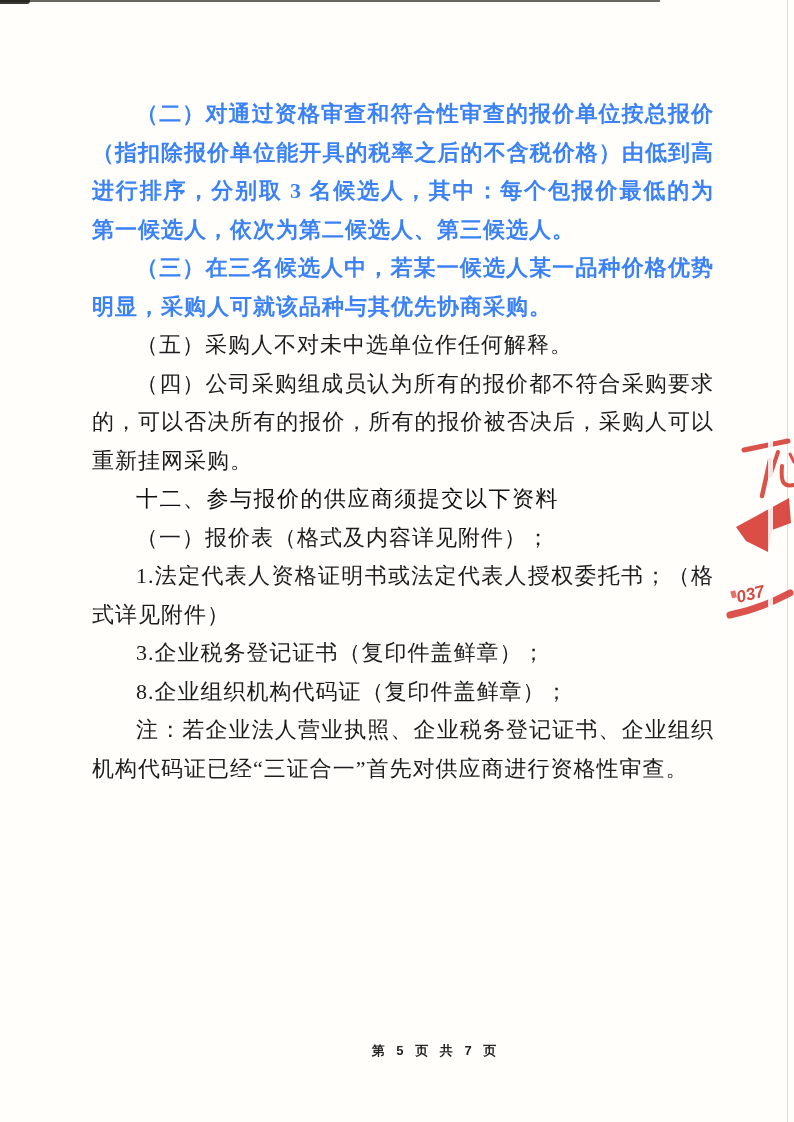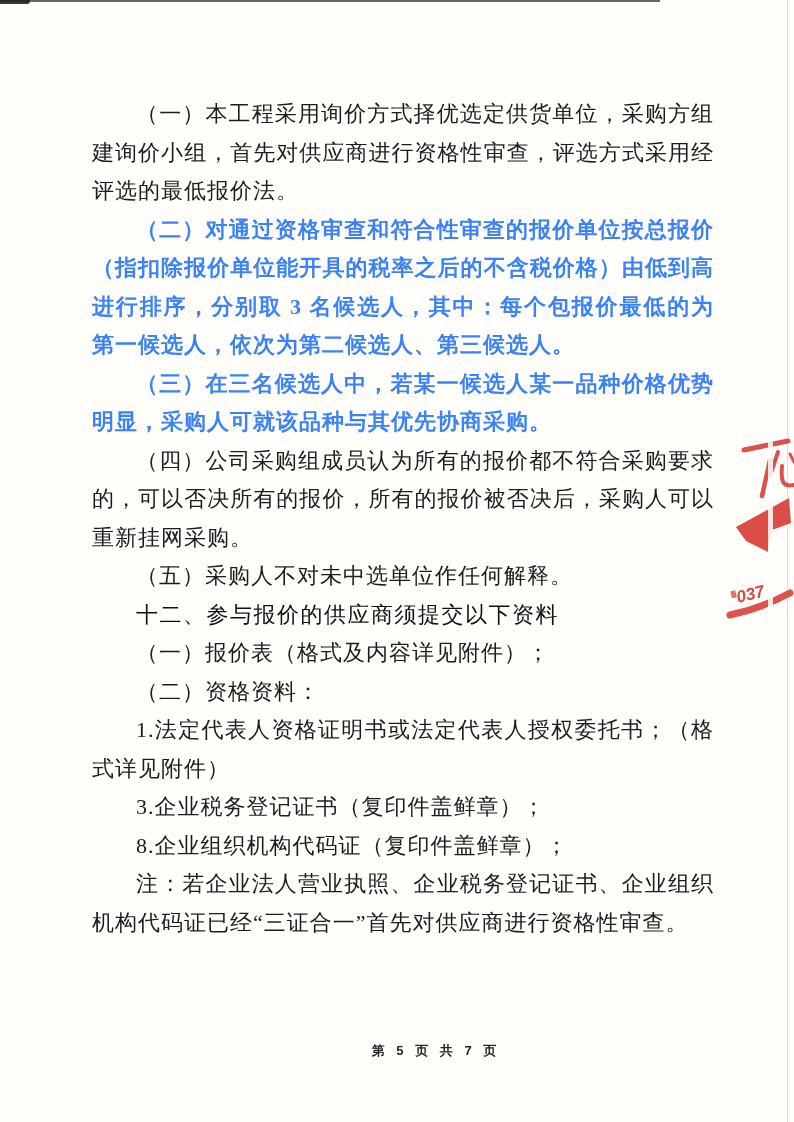--- a/index.html
+++ b/index.html
@@ -57,28 +57,26 @@
 </head>
 <body>
 
 <div class="page">
 
   <div class="artifact-top"></div>
   <div class="artifact-corner"></div>
   <div class="artifact-right"></div>
 
   <div class="content">
-    <p class="normal">（一）本工程采用询价方式择优选定供货单位，采购方组建询价小组，首先对供应商进行资格性审查，评选方式采用经评选的最低报价法。</p>
     <p class="bold">（二）对通过资格审查和符合性审查的报价单位按总报价（指扣除报价单位能开具的税率之后的不含税价格）由低到高进行排序，分别取 3 名候选人，其中：每个包报价最低的为第一候选人，依次为第二候选人、第三候选人。</p>
     <p class="bold">（三）在三名候选人中，若某一候选人某一品种价格优势明显，采购人可就该品种与其优先协商采购。</p>
+    <p class="normal">（五）采购人不对未中选单位作任何解释。</p>
     <p class="normal">（四）公司采购组成员认为所有的报价都不符合采购要求的，可以否决所有的报价，所有的报价被否决后，采购人可以重新挂网采购。</p>
-    <p class="normal">（五）采购人不对未中选单位作任何解释。</p>
     <p class="heading">十二、参与报价的供应商须提交以下资料</p>
     <p class="normal">（一）报价表（格式及内容详见附件）；</p>
-    <p class="normal">（二）资格资料：</p>
     <p class="normal">1.法定代表人资格证明书或法定代表人授权委托书；（格式详见附件）</p>
     <p class="normal">3.企业税务登记证书（复印件盖鲜章）；</p>
     <p class="normal">8.企业组织机构代码证（复印件盖鲜章）；</p>
     <p class="normal">注：若企业法人营业执照、企业税务登记证书、企业组织机构代码证已经“三证合一”首先对供应商进行资格性审查。</p>
   </div>
 
   <svg class="stamp" viewBox="0 0 68 200" xmlns="http://www.w3.org/2000/svg">
     <g fill="none" stroke="#d5352d" stroke-linecap="round" opacity="0.85">
       <line x1="18" y1="12" x2="62" y2="3" stroke-width="5"></line>
       <line x1="44" y1="22" x2="36" y2="58" stroke-width="4.5"></line>

